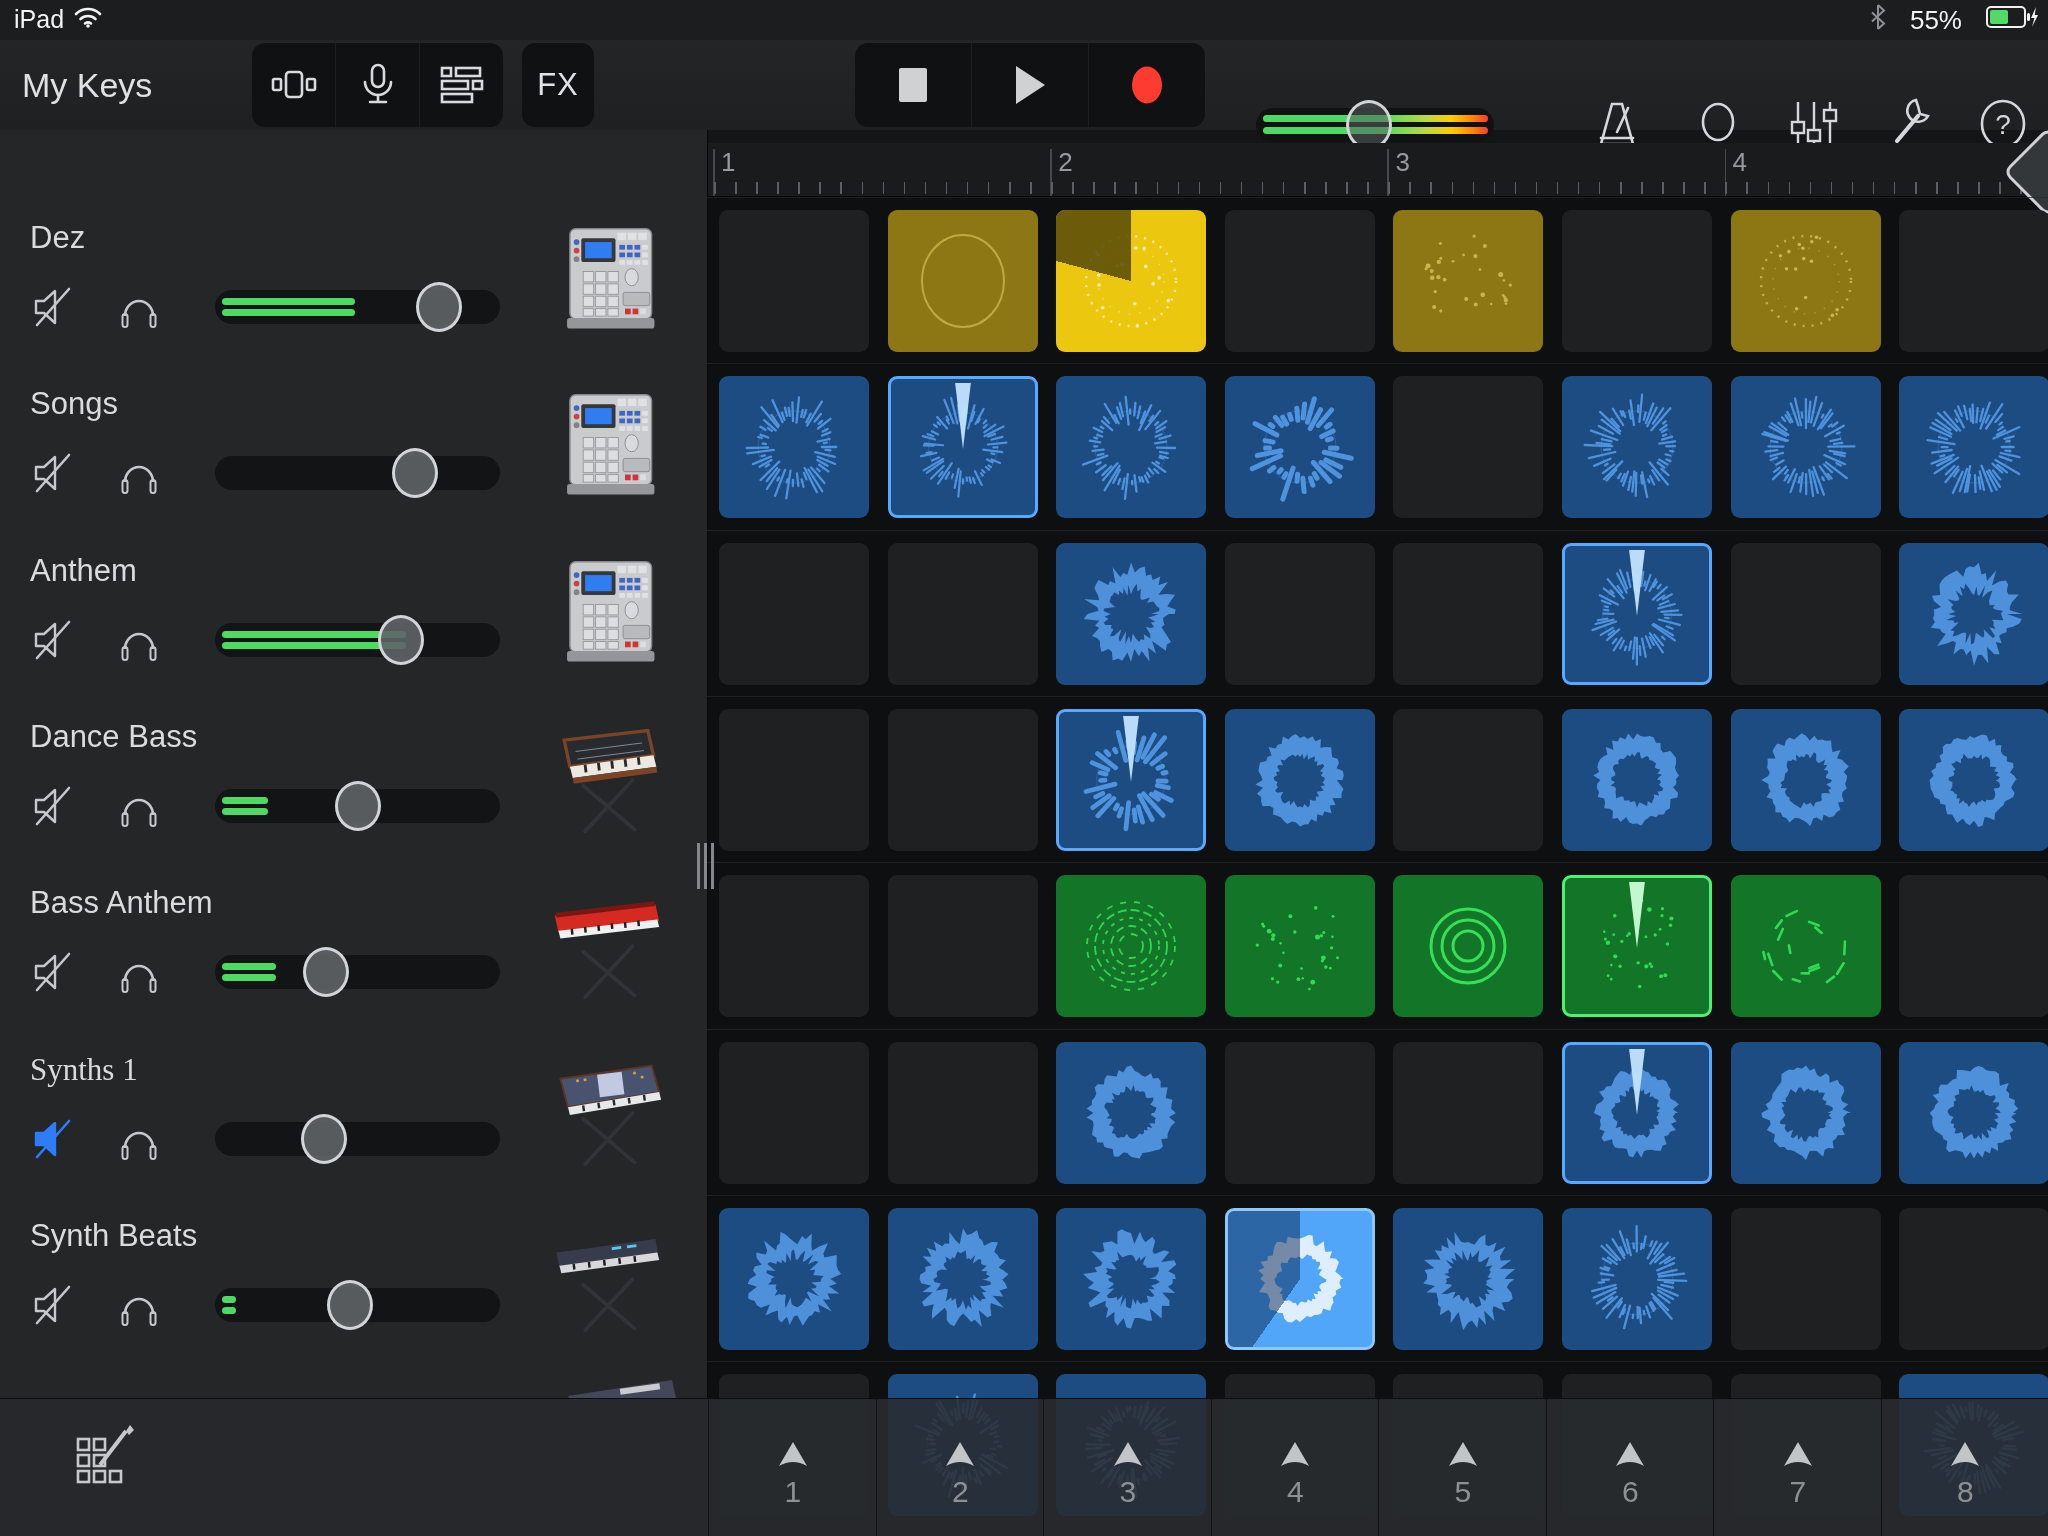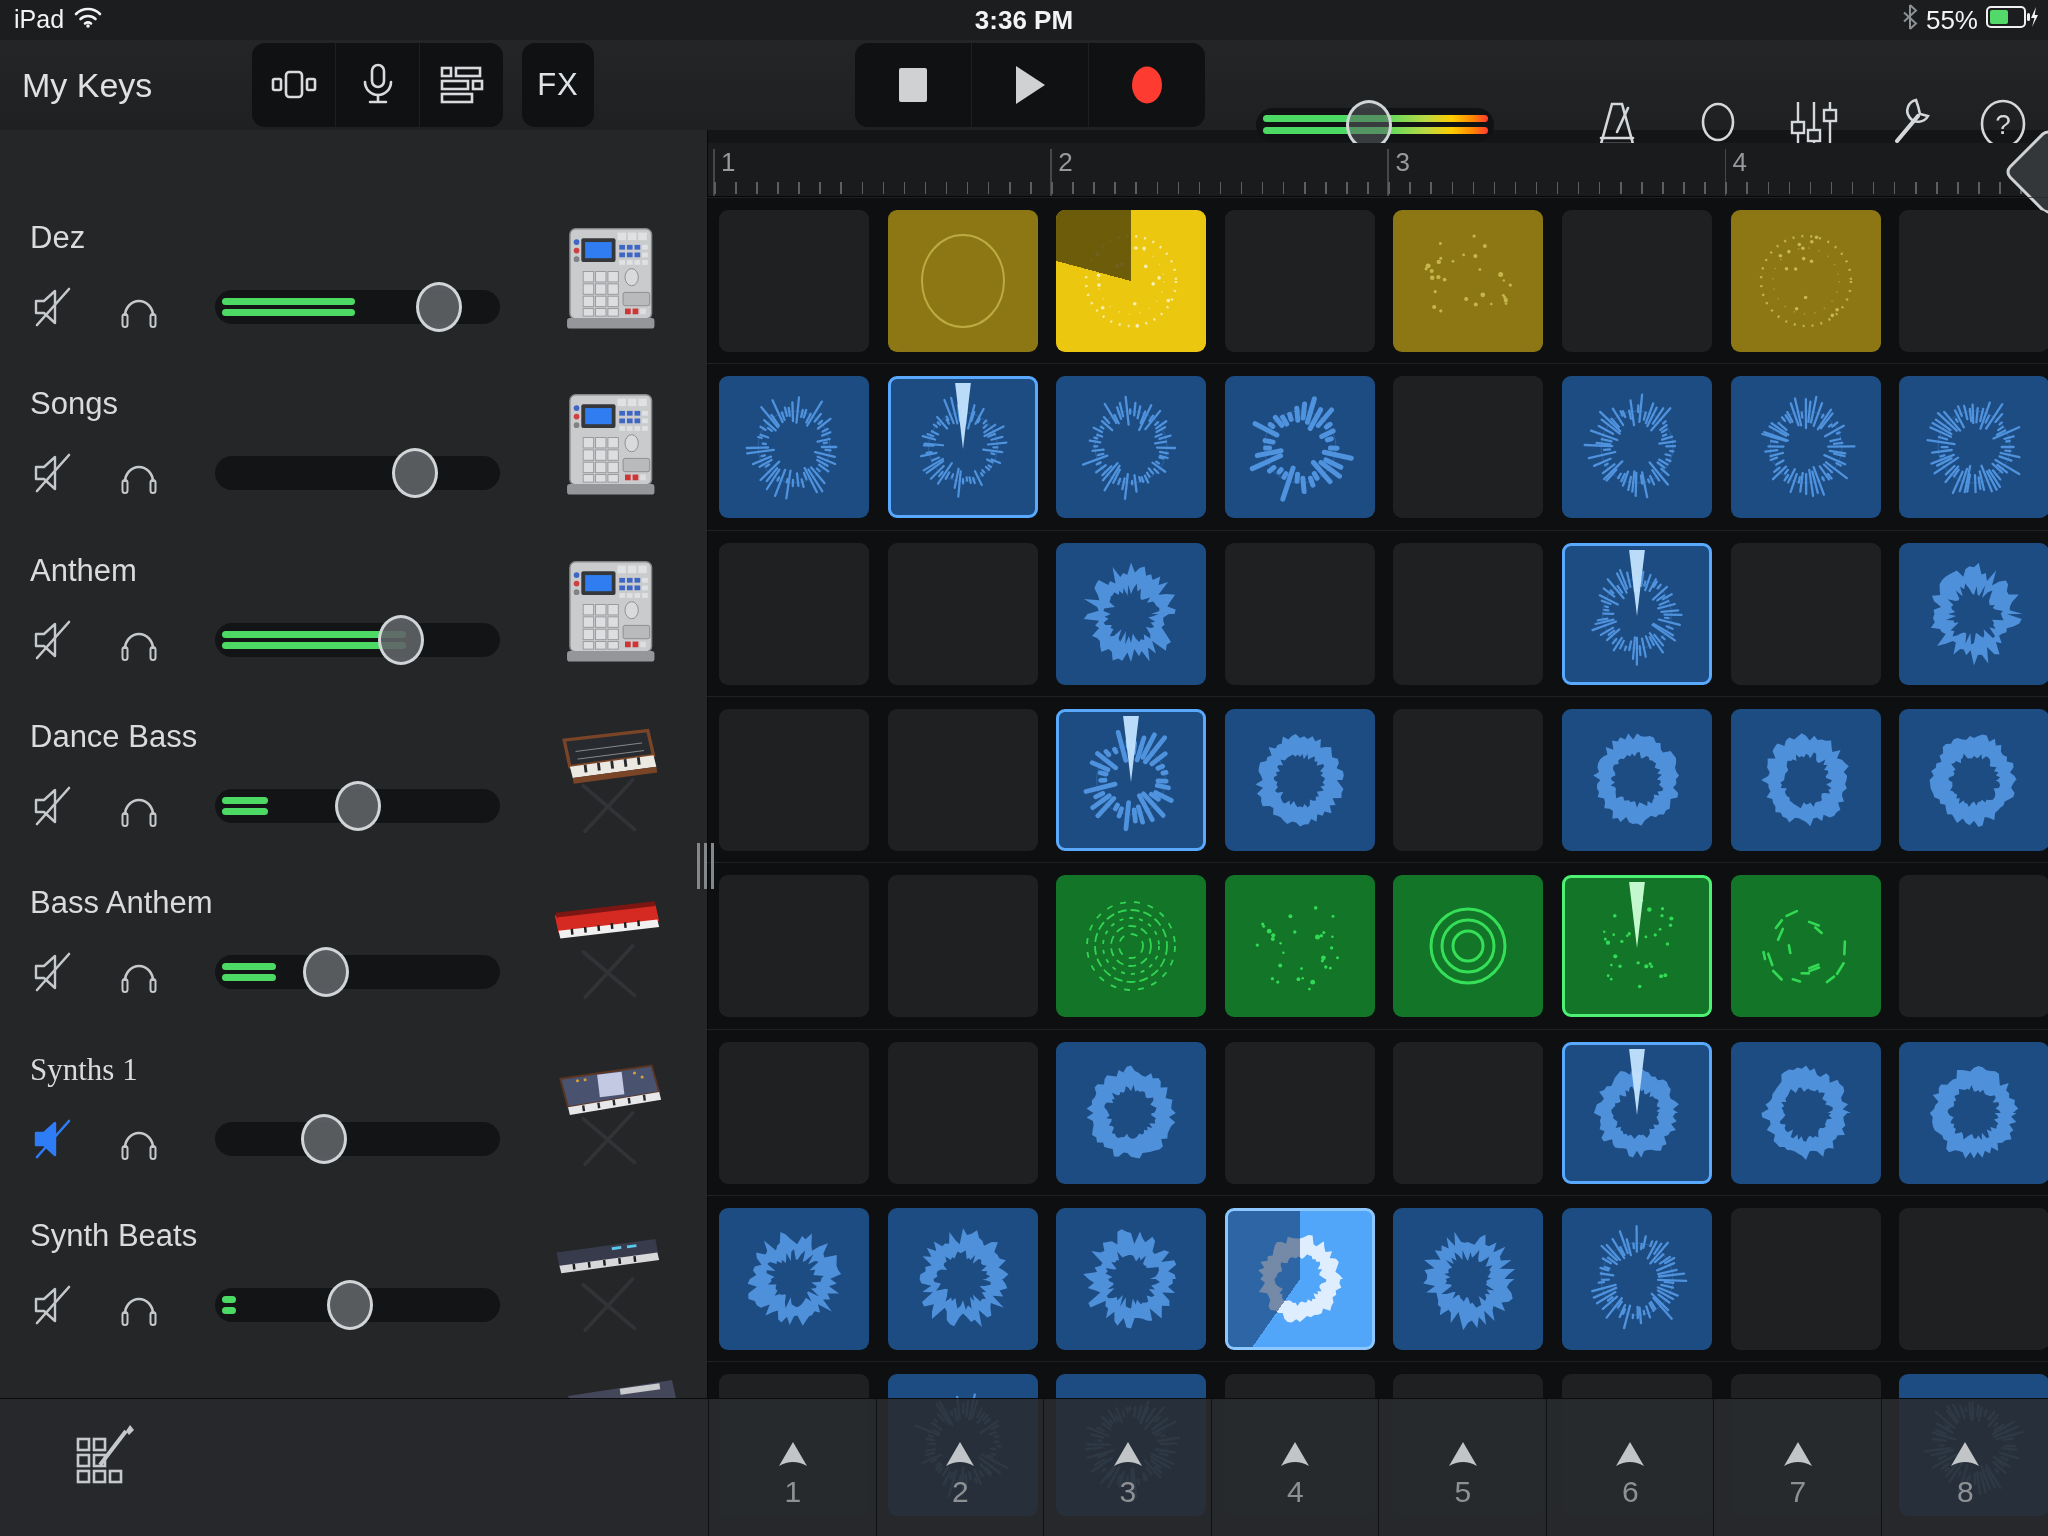--- a/index.html
+++ b/index.html
@@ -3,21 +3,21 @@
 <meta charset="utf-8">
 <style>
   html,body{margin:0;padding:0;background:#000;}
   .screen{position:relative;width:2048px;height:1536px;background:#141517;overflow:hidden;
           font-family:"Liberation Sans",sans-serif;-webkit-font-smoothing:antialiased;}
   .abs{position:absolute;}
   
   .statusbar{left:0;top:0;width:2048px;height:40px;background:#1b1d1f;color:#f2f3f5;}
   .sb-left{left:14px;top:5px;font-size:25px;display:flex;align-items:center;gap:10px;}
   .sb-time{left:0;top:5px;width:2048px;text-align:center;font-size:26px;font-weight:700;}
-  .sb-right{right:10px;top:4px;display:flex;align-items:center;gap:8px;font-size:26px;}
+  .sb-right{right:10px;top:4px;display:flex;align-items:center;gap:24px;font-size:26px;}
   
   .toolbar{left:0;top:40px;width:2048px;height:90px;background:linear-gradient(#232527,#1e2022);}
   .btn-dark{background:#0f1113;border-radius:13px;display:flex;align-items:center;justify-content:center;}
   .seg{display:flex;}
   .seg > div{width:83px;height:84px;display:flex;align-items:center;justify-content:center;}
   .seg > div + div{border-left:1.5px solid #1d1f21;}
   .fx{font-size:31px;color:#e0e3e5;letter-spacing:1px;}
   .mysongs{font-size:34px;color:#dfe1e3;}
   
   .ruler{left:708px;top:143px;width:1340px;height:53px;background:#1a1b1d;border-bottom:1px solid #060707;}
@@ -63,21 +63,20 @@
         <svg width="28" height="22" viewBox="0 0 28 22">
             <g fill="none" stroke="#f0f2f4" stroke-width="2.6" stroke-linecap="round">
         <path d="M2,8 a17,17 0 0 1 24,0"></path>
               <path d="M6.5,13 a11,11 0 0 1 15,0"></path>
               <path d="M11,17.5 a5,5 0 0 1 6,0"></path>
             </g>
         <circle cx="14" cy="20" r="1.8" fill="#f0f2f4"></circle>
           </svg>
       </span>
     </div>
-    <div class="abs sb-time">3:36 PM</div>
     <div class="abs sb-right">
       <span>
         <svg width="16" height="26" viewBox="0 0 16 26">
             <g fill="none" stroke="#8e9194" stroke-width="2">
         <path d="M8,1 V25 M8,1 L14,6.5 L2,17.5 M8,25 L14,19.5 L2,8.5"></path>
             </g>
           </svg>
       </span>
       <span style="color:#f2f3f5;">55%</span>
       <span>

